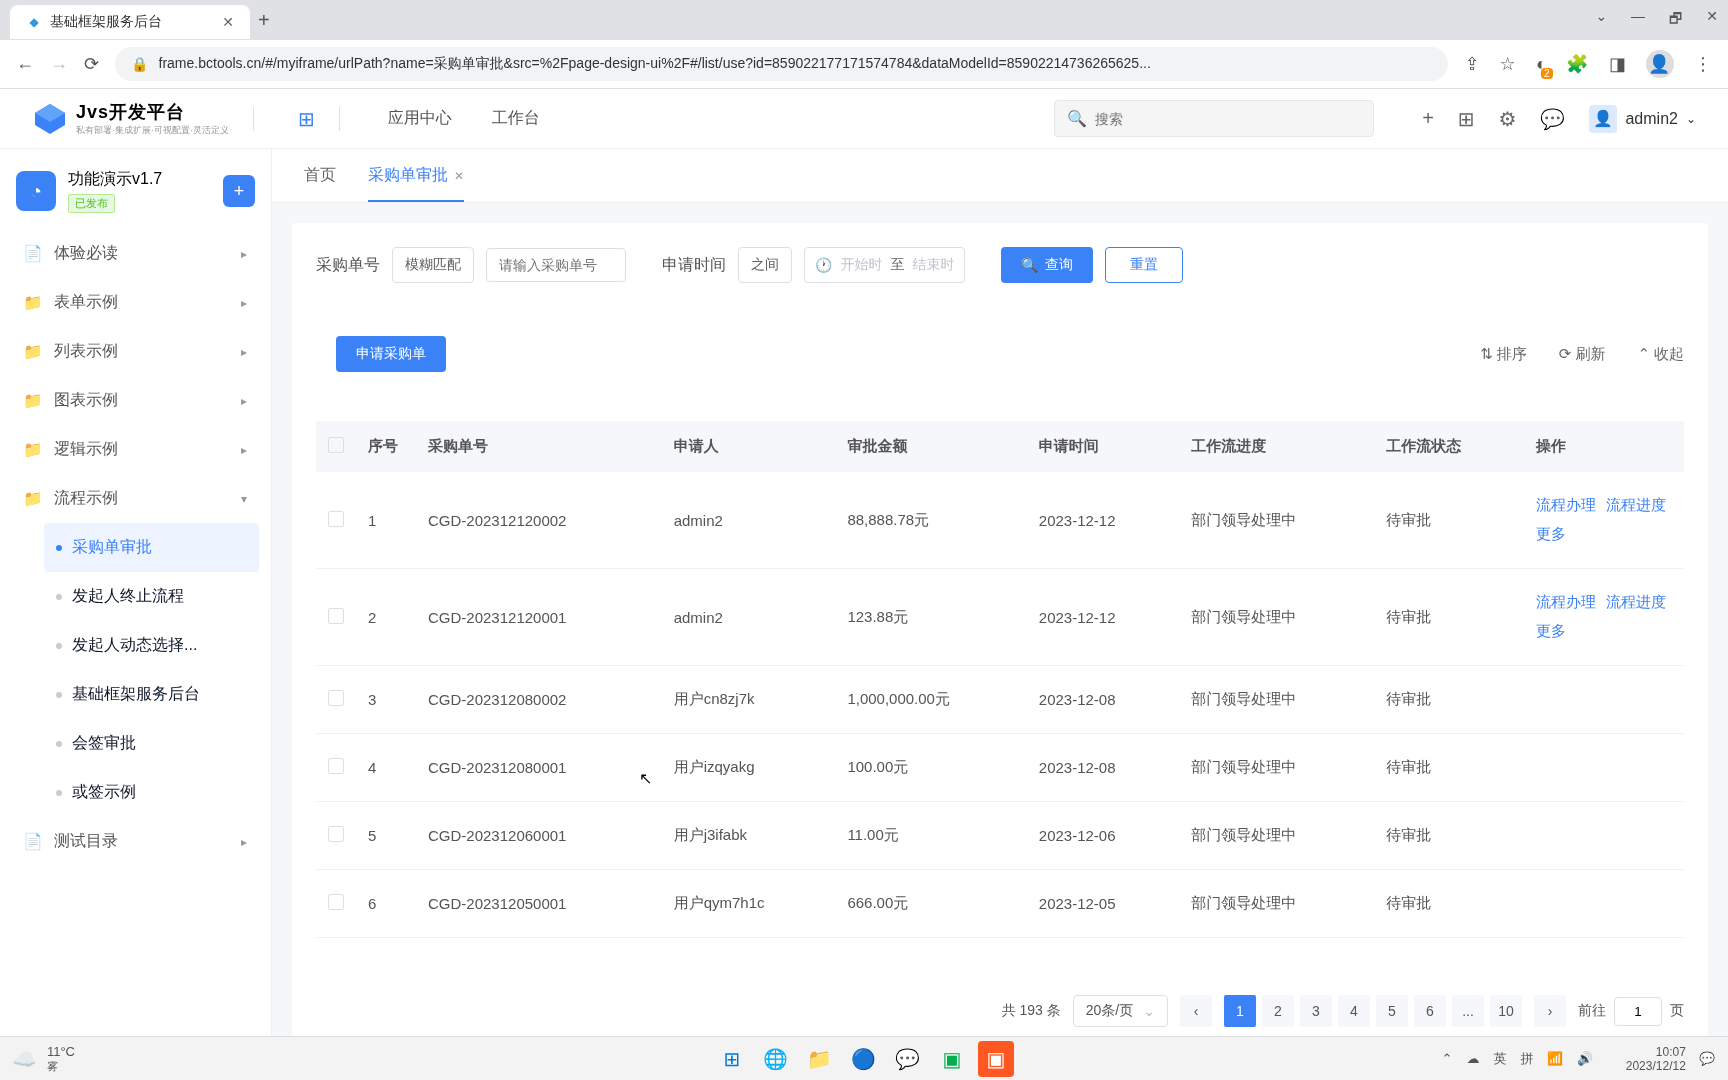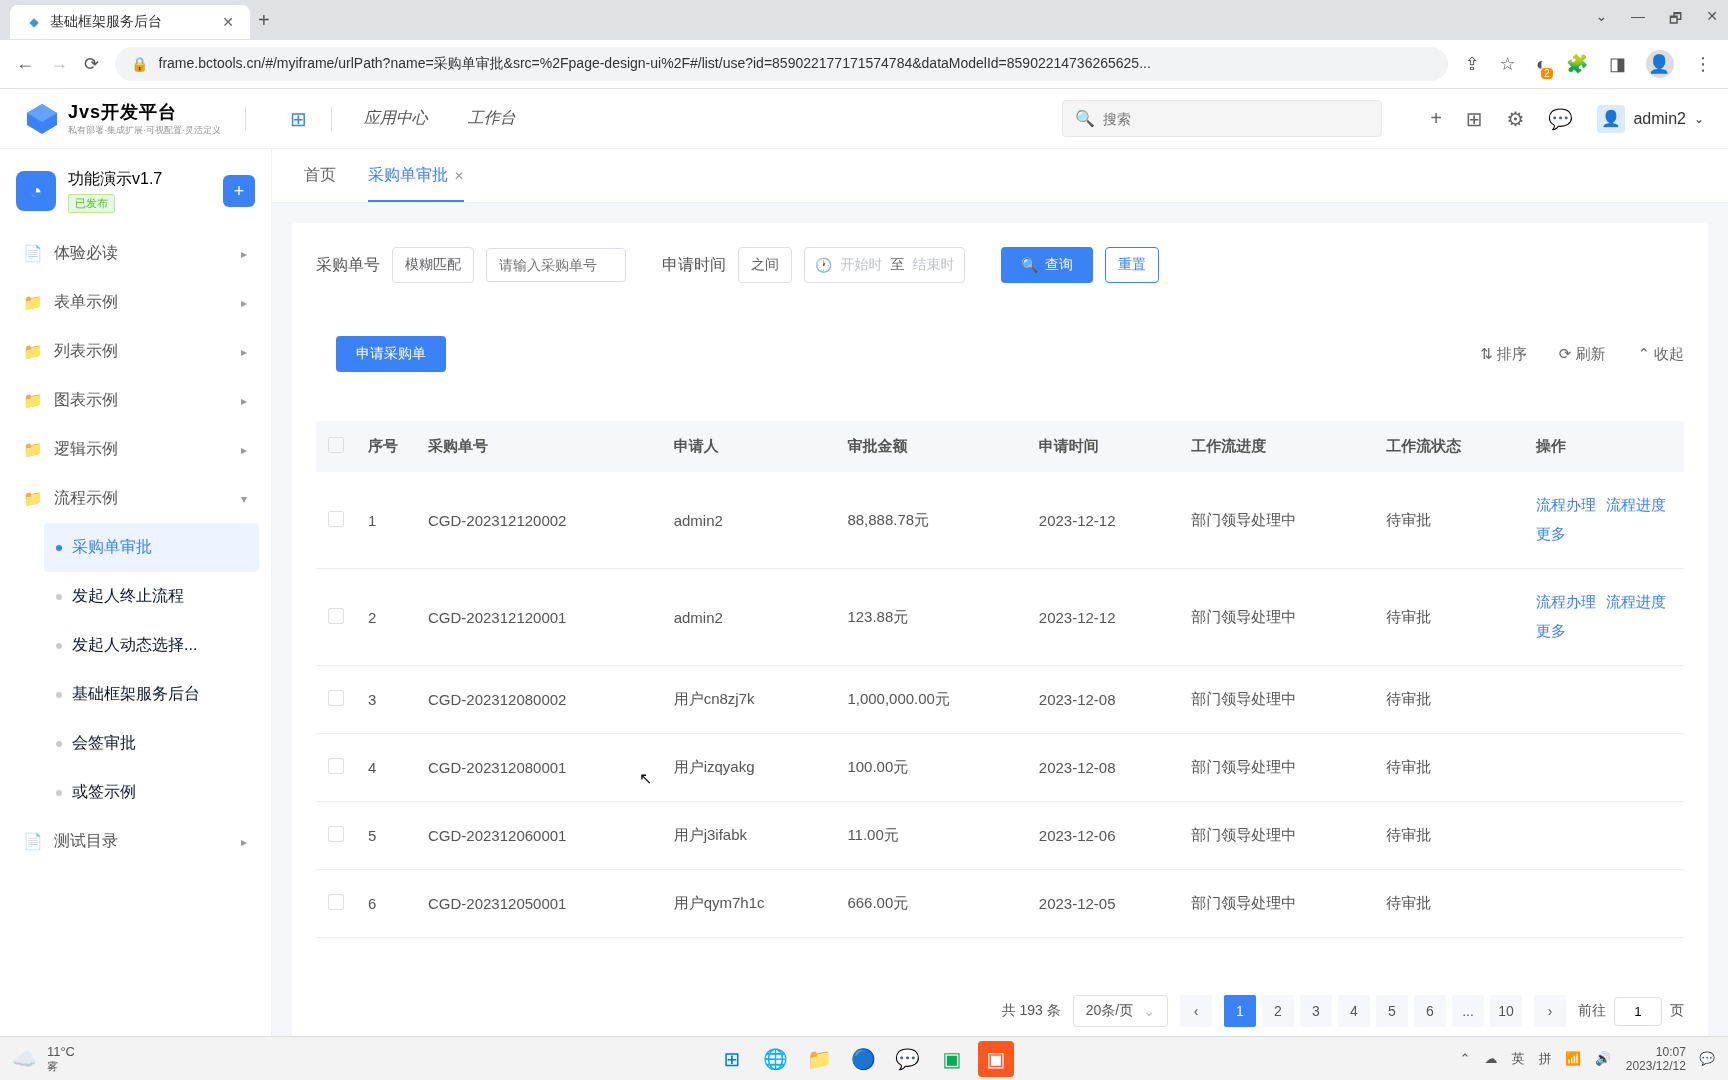--- a/index.html
+++ b/index.html
@@ -20,29 +20,29 @@
     .nav-controls span { cursor: pointer; font-size: 18px; }
     .url-bar { flex: 1; display: flex; align-items: center; background: #f1f3f4; border-radius: 20px; padding: 8px 16px; gap: 10px; font-size: 14px; color: #333; }
     .lock-icon { color: #555; }
     .addr-right { display: flex; gap: 20px; align-items: center; color: #555; }
     .addr-right span, .addr-right div { cursor: pointer; font-size: 18px; }
     .user-circle { width: 28px; height: 28px; border-radius: 50%; background: #ddd; display: flex; align-items: center; justify-content: center; font-size: 16px; }
     .ext-badge { position: relative; }
     .ext-badge .badge-num { position: absolute; bottom: -4px; right: -6px; background: #fb8c00; color: white; border-radius: 4px; font-size: 10px; padding: 0 3px; }
     
     
-    .app-header { height: 60px; background: #fff; display: flex; align-items: center; padding: 0 24px; gap: 24px; border-bottom: 1px solid #f0f0f0; justify-content: space-between; }
+    .app-header { height: 60px; background: #fff; display: flex; align-items: center; padding: 0 32px; gap: 24px; border-bottom: 1px solid #f0f0f0; justify-content: space-between; }
     .logo-area { display: flex; align-items: center; gap: 8px; }
     .logo-icon { width: 36px; height: 36px; }
     .logo-text { display: flex; flex-direction: column; }
     .logo-title { font-size: 18px; font-weight: bold; letter-spacing: 1px; }
     .logo-sub { font-size: 9px; color: #999; letter-spacing: 0px; }
     
     .header-divider { width: 1px; height: 24px; background: #e0e0e0; }
-    .header-nav { display: flex; gap: 40px; font-size: 16px; color: #555; margin-left: 8px; font-style: italic; }
+    .header-nav { display: flex; gap: 40px; font-size: 16px; color: #555; margin-left: 24px; }
     .header-nav span { cursor: pointer; }
     .header-icon-home { color: #3b82f6; font-size: 20px; cursor: pointer; margin-left: 20px; }
     
     .header-search { margin-left: auto; display: flex; align-items: center; background: #f5f5f5; border: 1px solid #e8e8e8; border-radius: 4px; padding: 8px 12px; gap: 8px; width: 320px; }
     .header-search input { border: none; background: transparent; outline: none; font-size: 14px; flex: 1; }
     .header-right { display: flex; align-items: center; gap: 24px; margin-left: 24px; color: #666; }
     .header-right > * { cursor: pointer; font-size: 20px; }
     .user-badge { display: flex; align-items: center; gap: 8px; font-size: 16px; color: #333; }
     .user-avatar { width: 28px; height: 28px; background: #dbeafe; border-radius: 4px; display: flex; align-items: center; justify-content: center; }
     
@@ -77,21 +77,21 @@
     
     .content-inner { margin: 20px; background: #fff; border-radius: 4px; padding: 24px; flex: 1; display: flex; flex-direction: column; gap: 33px; }
     
     
     .filter-bar { display: flex; align-items: center; gap: 12px; margin-bottom: 20px; flex-wrap: wrap; }
     .filter-label { color: #555; font-size: 16px; }
     .filter-select { border: 1px solid #dcdfe6; border-radius: 4px; padding: 8px 12px; font-size: 14px; color: #606266; display: flex; align-items: center; gap: 6px; cursor: pointer; }
     .filter-input { border: 1px solid #dcdfe6; border-radius: 4px; padding: 8px 12px; font-size: 14px; width: 140px; outline: none; }
     .date-picker { border: 1px solid #dcdfe6; border-radius: 4px; padding: 8px 10px; font-size: 14px; display: flex; align-items: center; gap: 8px; color: #c0c4cc; }
     .btn-primary { background: #3b82f6; color: white; border: none; border-radius: 4px; padding: 9px 20px; font-size: 14px; cursor: pointer; display: flex; gap: 6px; align-items: center; margin-left: 20px; }
-    .btn-default { background: white; color: #3b82f6; border: 1px solid #3b82f6; border-radius: 4px; padding: 8px 12px; font-size: 14px; cursor: pointer; }
+    .btn-default { background: white; color: #3b82f6; border: 1px solid #3b82f6; border-radius: 4px; padding: 8px 24px; font-size: 14px; cursor: pointer; }
     
     
     .toolbar { display: flex; align-items: center; margin-bottom: 16px; }
     .toolbar-right { margin-left: auto; display: flex; gap: 32px; color: #666; font-size: 15px; }
     .toolbar-right span { cursor: pointer; display: flex; align-items: center; gap: 4px; }
     
     
     .table-wrap { flex: 1; overflow: auto; }
     table { width: 100%; border-collapse: collapse; }
     thead { background: #f5f7fa; }
@@ -110,21 +110,21 @@
     .page-jump { display: flex; align-items: center; gap: 8px; }
     .page-jump input { width: 48px; border: 1px solid #dcdfe6; border-radius: 4px; padding: 6px; text-align: center; outline: none; }
     
     
     .taskbar { position: fixed; bottom: 0; left: 0; right: 0; height: 44px; background: #f3f3f3; border-top: 1px solid #ddd; display: flex; align-items: center; padding: 0 12px; }
     .taskbar-left { display: flex; align-items: center; gap: 10px; font-size: 13px; color: #555; }
     .weather-icon { font-size: 20px; }
     .taskbar-center { position: absolute; left: 50%; transform: translateX(-50%); display: flex; gap: 8px; }
     .taskbar-center .ticon { width: 36px; height: 36px; border-radius: 4px; display: flex; align-items: center; justify-content: center; font-size: 20px; cursor: pointer; }
     .taskbar-right { margin-left: auto; display: flex; align-items: center; gap: 14px; font-size: 13px; color: #555; }
-    .time-box { display: flex; flex-direction: column; align-items: flex-end; font-size: 12px; }
+    .time-box { display: flex; flex-direction: column; align-items: flex-end; font-size: 12px; margin-left: 18px; }
     
     .cursor { position: absolute; left: 639px; top: 769px; font-size: 16px; pointer-events: none; }
     
     .folder-icon { color: #3b82f6; }
   </style>
 </head>
 <body>
 
 <div class="browser-chrome">
   <div class="tab-bar">

